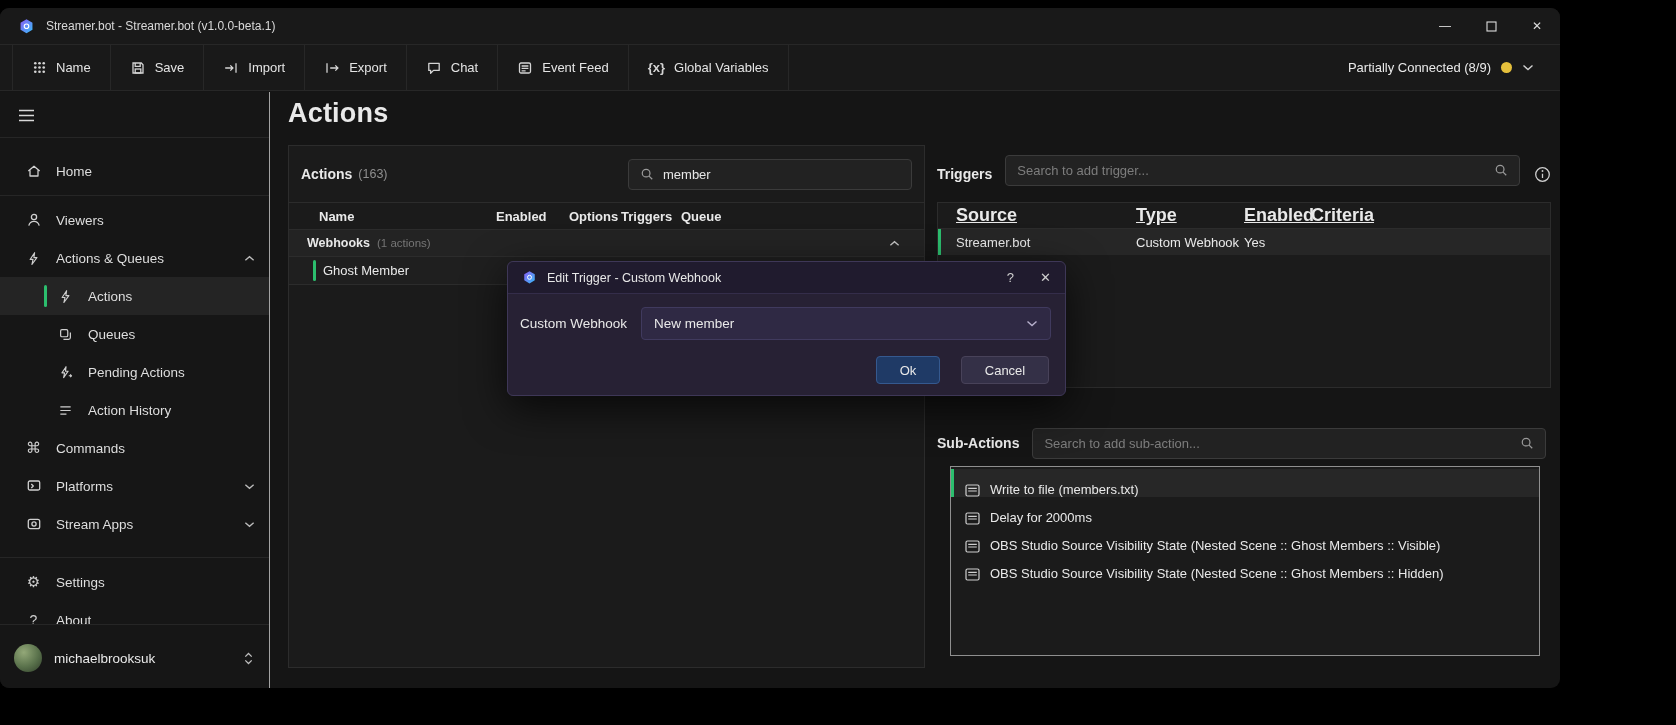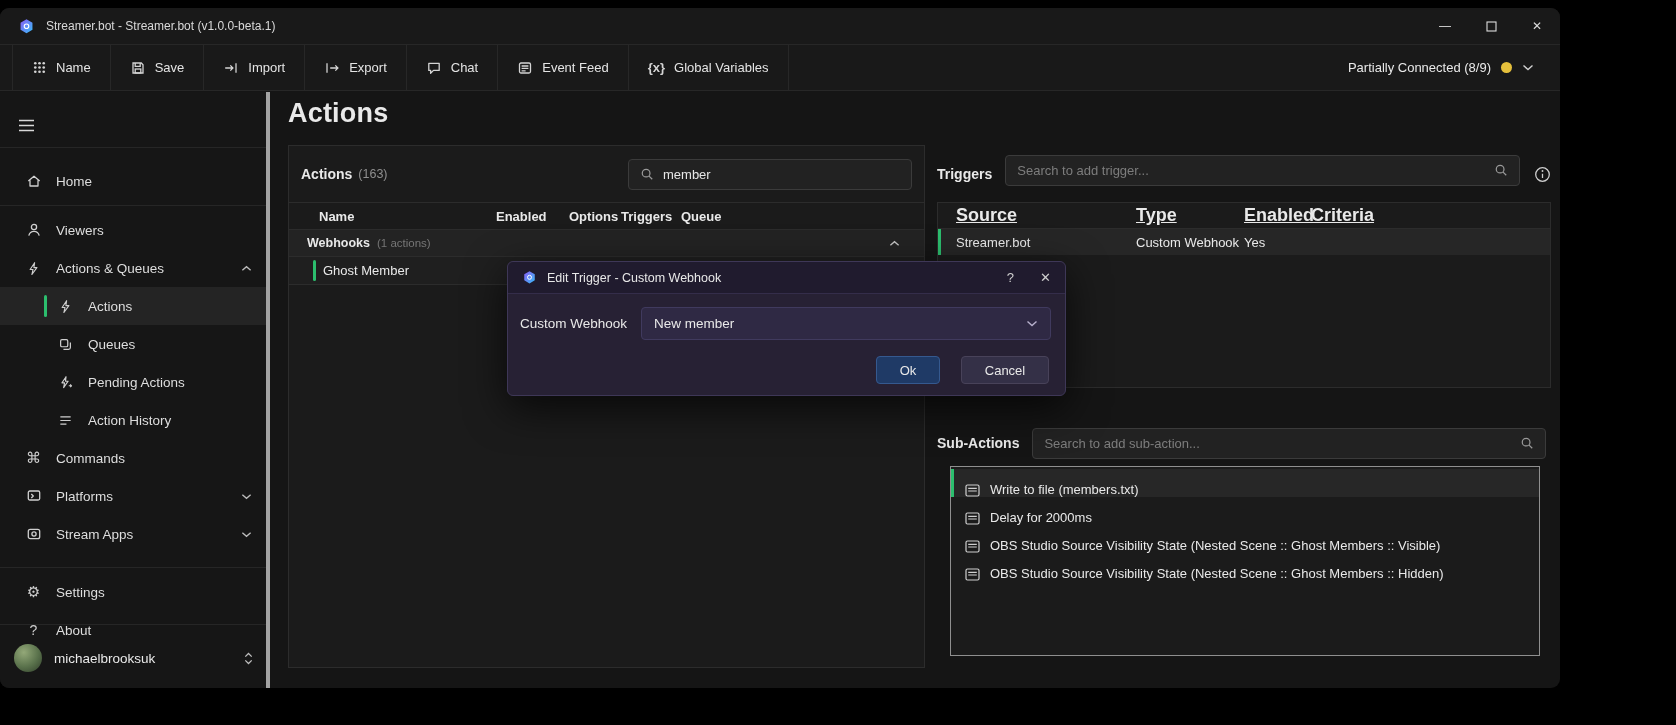--- a/index.html
+++ b/index.html
@@ -18,21 +18,21 @@
   .toolbar { height:47px; background:#191919; border-top:1px solid #272727; border-bottom:1px solid #272727; display:flex; align-items:stretch; }
   .tool-btn { display:flex; align-items:center; gap:9px; padding:0 19px; border-right:1px solid #272727; font-size:13px; color:#e4e4e4; cursor:pointer; }
   .tool-btn:first-child { border-left:1px solid #272727; margin-left:12px; }
   .tool-btn .icon { color:#d4d4d4; }
   .glyph-icon { font-size:13px; font-weight:700; color:#d4d4d4; }
   .conn { margin-left:auto; display:flex; align-items:center; gap:10px; padding-right:26px; font-size:13px; cursor:pointer; }
   .conn-dot { width:11px; height:11px; border-radius:50%; background:#e5c03c; }
   .conn .chev { color:#cfcfcf; }
 
   
-  .sidebar { position:absolute; left:0; top:84px; width:270px; height:596px; background:#161616; border-right:4px solid #a3a3a3; padding-top:16px; }
+  .sidebar { position:absolute; left:0; top:84px; width:270px; height:596px; background:#161616; border-right:1px solid #a3a3a3; padding-top:6px; }
   .hamburger { height:34px; display:flex; align-items:center; padding-left:18px; cursor:pointer; color:#d8d8d8; }
   .side-sep { height:1px; background:#262626; margin:5px 0; }
   .side-sep.inset { margin:5px 0 14px 0; }
   .side-item { height:38px; display:flex; align-items:center; padding:0 14px 0 25px; font-size:13.5px; color:#dedede; position:relative; cursor:pointer; }
   .side-item .icon { width:17px; height:17px; margin-right:14px; color:#cfcfcf; flex:0 0 auto; display:flex; align-items:center; justify-content:center; }
   .side-item.child { padding-left:57px; }
   .side-item.selected { background:#242424; }
   .side-item.selected::before { content:""; position:absolute; left:44px; top:8px; bottom:8px; width:3px; background:#2cbe6e; border-radius:2px; }
   .side-item .chev { margin-left:auto; color:#bdbdbd; }
   .user-row { position:absolute; left:0; bottom:10px; width:270px; height:40px; display:flex; align-items:center; padding:0 16px 0 14px; cursor:pointer; }

